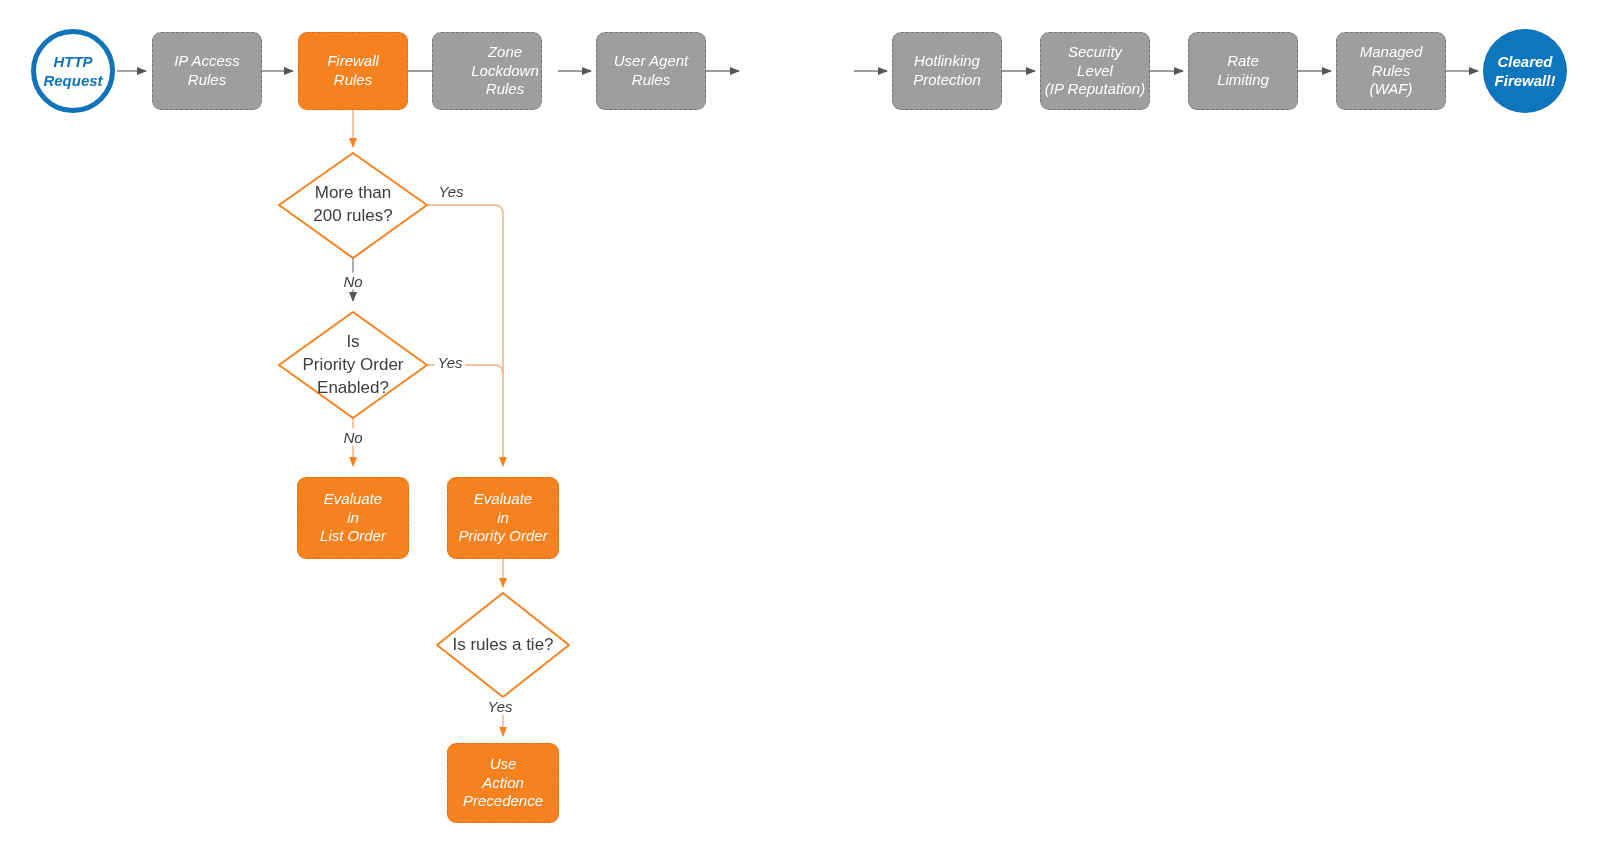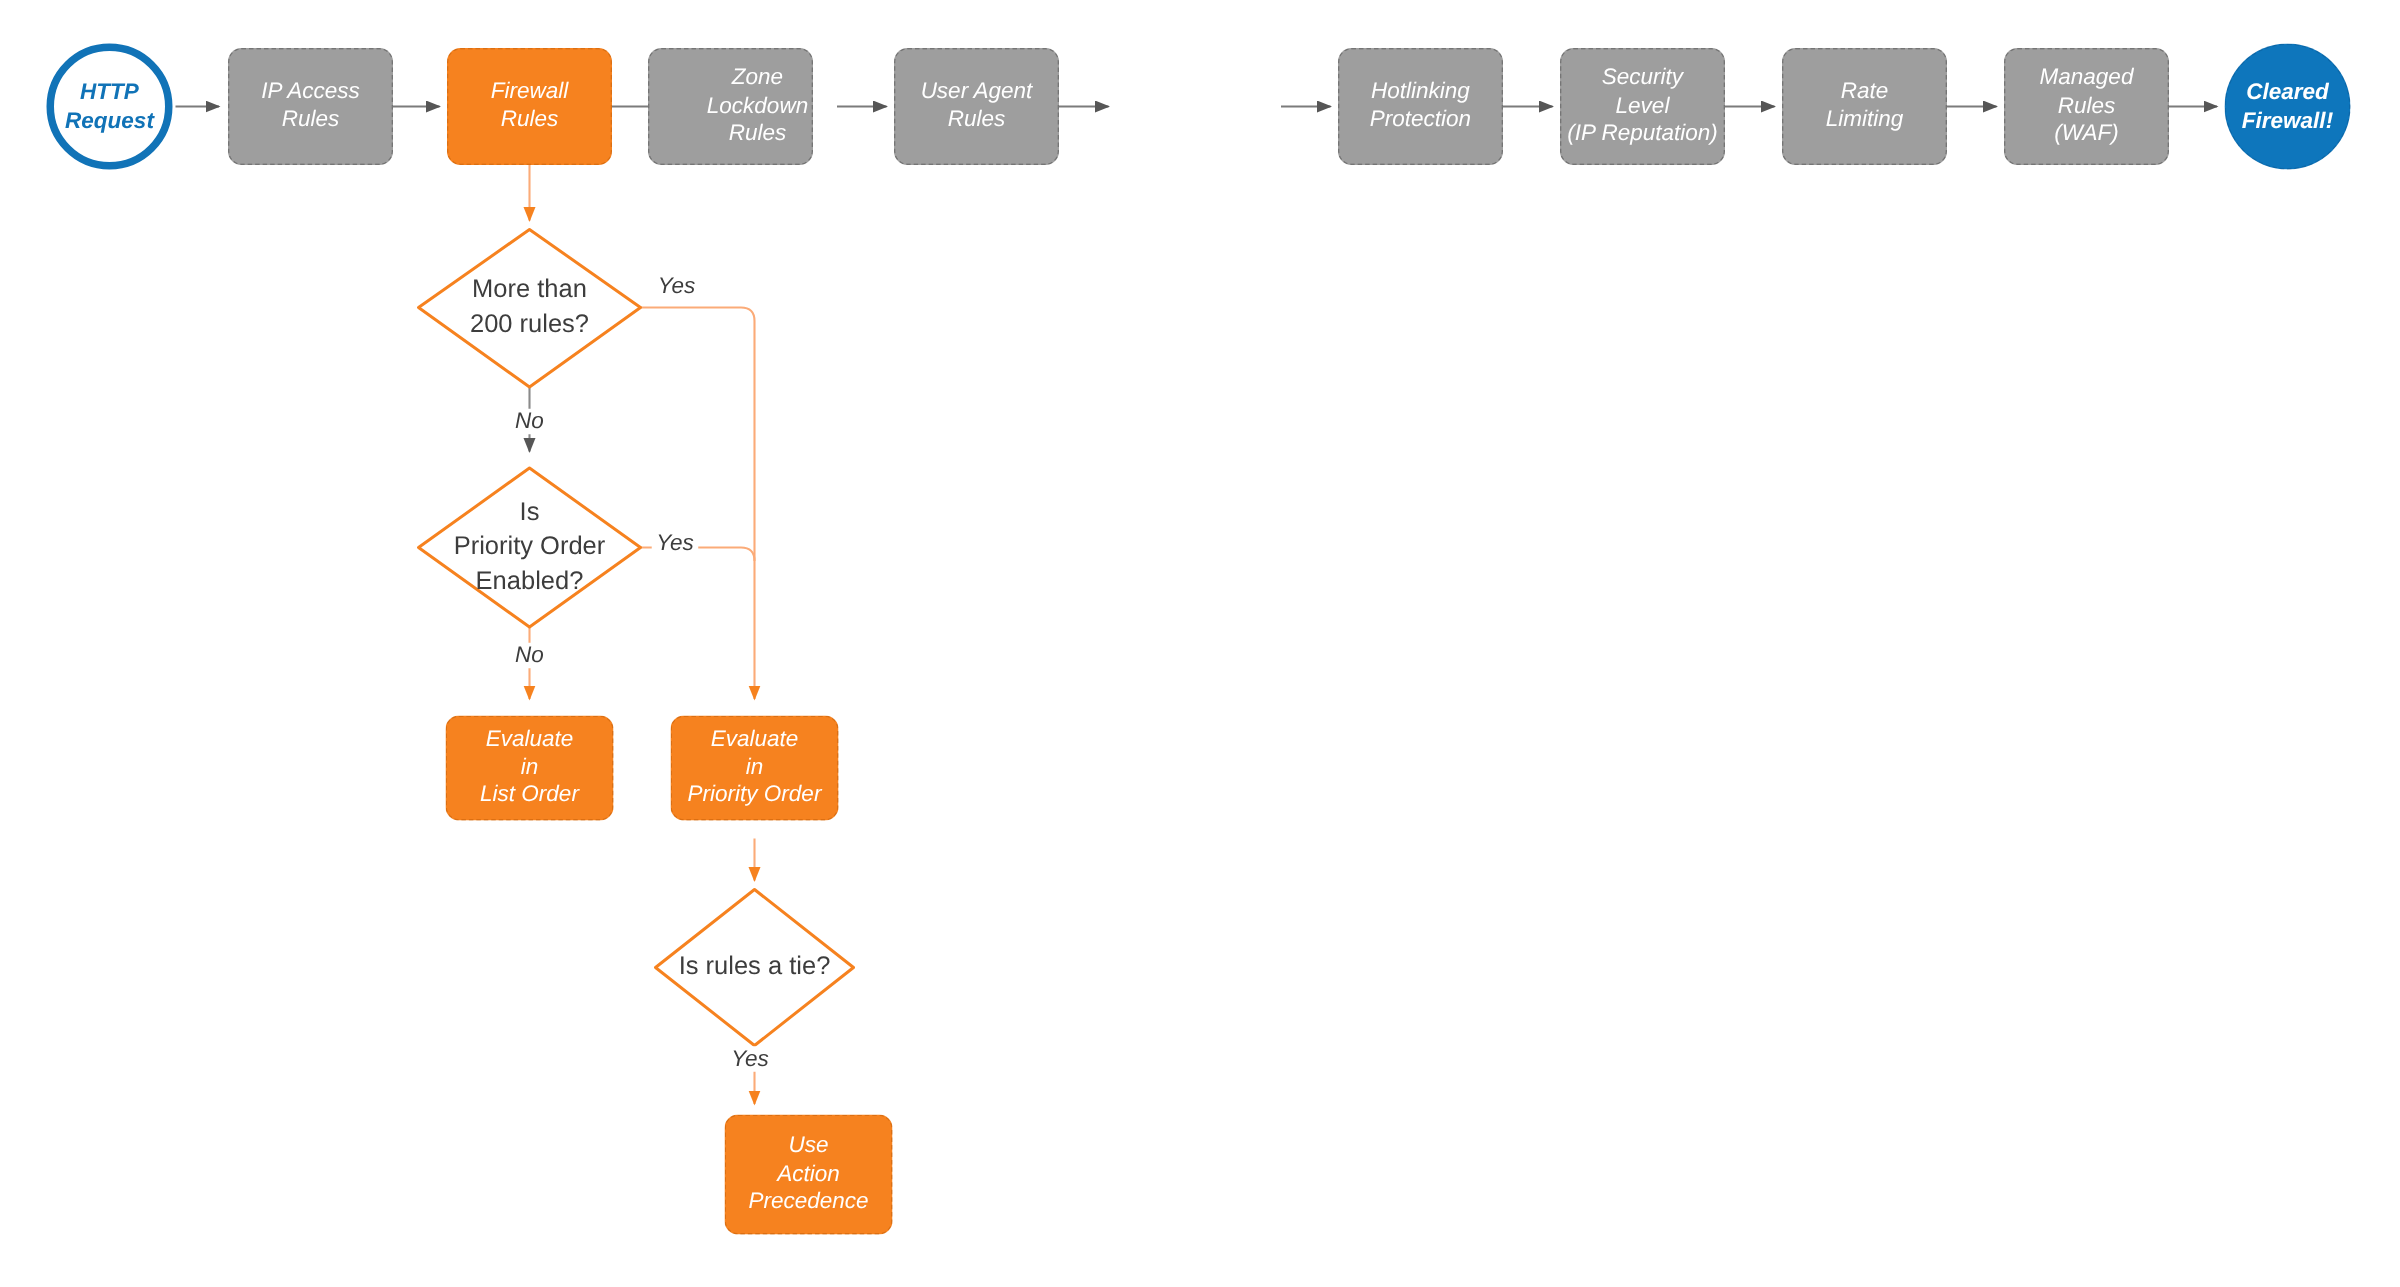--- a/index.html
+++ b/index.html
@@ -12,21 +12,21 @@
   .node {
     position:absolute; display:flex; align-items:center; justify-content:center;
     text-align:center; white-space:pre-line; box-sizing:border-box;
   }
   .box {
     width:110px; height:78px; border-radius:9px;
     color:#ffffff; font-style:italic; font-size:15px; line-height:1.25;
   }
   .box.gray   { background:#9E9E9E; border:1px dashed rgba(100,100,100,0.7); }
   .box.orange { background:#F6821F; border:1px dashed rgba(199,98,8,0.55); }
-  .box.small  { width:112px; height:70px; }
+  .box.small  { width:112px; height:82px; }
 
   .circle {
     border-radius:50%; font-weight:bold; font-style:italic;
     font-size:15px; line-height:1.3;
   }
   .circle.start {
     left:31px; top:29px; width:84px; height:84px;
     background:#ffffff; border:5px solid #1173B7; color:#1173B7;
   }
   .circle.end {
@@ -113,21 +113,21 @@
   <div class="node box gray" style="left:1336px; top:32px;">Managed
 Rules
 (WAF)</div>
 
   <div class="node box orange small" style="left:297px; top:477px;">Evaluate
 in
 List Order</div>
   <div class="node box orange small" style="left:447px; top:477px;">Evaluate
 in
 Priority Order</div>
-  <div class="node box orange small" style="left:447px; top:743px; height:80px;margin-left:36px;">Use
+  <div class="node box orange small" style="left:447px; top:743px; height:80px;">Use
 Action
 Precedence</div>
 
   <div class="diamond-label" style="left:353px; top:205px;">More than
 200 rules?</div>
   <div class="diamond-label" style="left:353px; top:365px;">Is
 Priority Order
 Enabled?</div>
   <div class="diamond-label" style="left:503px; top:645px;">Is rules a tie?</div>
 

